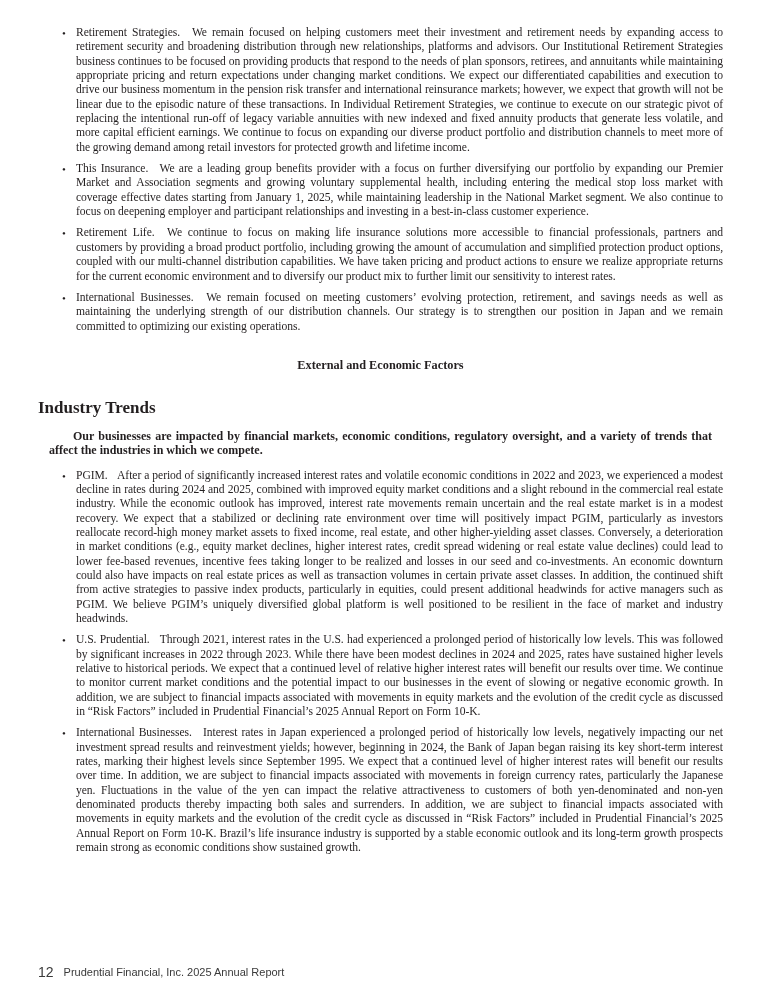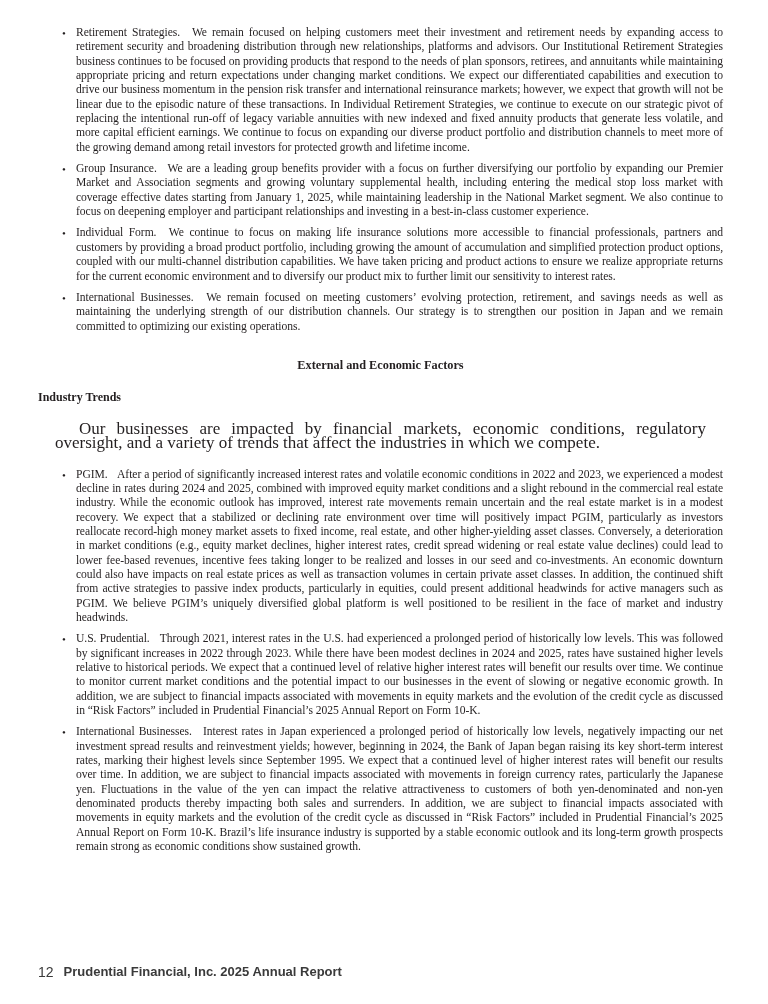--- a/index.html
+++ b/index.html
@@ -42,76 +42,76 @@
     font-size: 11px;
   }
   .bullet-lead {
     margin-right: 7px;
   }
   .section-title {
     text-align: center;
     font-weight: bold;
     font-size: 12.3px;
     margin-top: 24px;
-    margin-bottom: 17px;
+    margin-bottom: 25px;
   }
   .sub-heading {
     font-weight: bold;
-    font-size: 12px;
+    font-size: 17px;
     margin: 0 0 5px 0;
   }
   .para {
-    font-size: 17px;
+    font-size: 12px;
     line-height: 14.35px;
     text-align: justify;
     text-indent: 24px;
-    margin: 17px;
+    margin: 11px;
+    font-weight: bold;
   }
   .italic-heading {
     font-style: italic;
     font-size: 12.8px;
     margin: 16px 0 6px 0;
   }
   .footer {
     position: absolute;
     left: 38px;
     top: 964px;
     display: flex;
-    align-items: flex-start;
+    align-items: center;
     font-family: "Liberation Sans", "DejaVu Sans", sans-serif;
     color: #3a3a3a;
   }
   .footer-page {
     font-size: 14px;
     margin-right: 10px;
   }
   .footer-title {
-    font-size: 13px;
-    font-weight: bold;
+    font-size: 11px;
   }
 </style>
 </head>
 <body>
 
 <div class="page">
 
   <ul class="bullet-list">
     <li class="bullet-item">
       <span class="bullet-dot">•</span>
       <span class="bullet-lead">Retirement Strategies.</span>
       <span>We remain focused on helping customers meet their investment and retirement needs by expanding access to retirement security and broadening distribution through new relationships, platforms and advisors. Our Institutional Retirement Strategies business continues to be focused on providing products that respond to the needs of plan sponsors, retirees, and annuitants while maintaining appropriate pricing and return expectations under changing market conditions. We expect our differentiated capabilities and execution to drive our business momentum in the pension risk transfer and international reinsurance markets; however, we expect that growth will not be linear due to the episodic nature of these transactions. In Individual Retirement Strategies, we continue to execute on our strategic pivot of replacing the intentional run-off of legacy variable annuities with new indexed and fixed annuity products that generate less volatile, and more capital efficient earnings. We continue to focus on expanding our diverse product portfolio and distribution channels to meet more of the growing demand among retail investors for protected growth and lifetime income.</span>
     </li>
     <li class="bullet-item">
       <span class="bullet-dot">•</span>
-      <span class="bullet-lead">Group Insurance.</span>
+      <span class="bullet-lead">This Insurance.</span>
       <span>We are a leading group benefits provider with a focus on further diversifying our portfolio by expanding our Premier Market and Association segments and growing voluntary supplemental health, including entering the medical stop loss market with coverage effective dates starting from January 1, 2025, while maintaining leadership in the National Market segment. We also continue to focus on deepening employer and participant relationships and investing in a best-in-class customer experience.</span>
     </li>
     <li class="bullet-item">
       <span class="bullet-dot">•</span>
-      <span class="bullet-lead">Individual Form.</span>
+      <span class="bullet-lead">Retirement Life.</span>
       <span>We continue to focus on making life insurance solutions more accessible to financial professionals, partners and customers by providing a broad product portfolio, including growing the amount of accumulation and simplified protection product options, coupled with our multi-channel distribution capabilities. We have taken pricing and product actions to ensure we realize appropriate returns for the current economic environment and to diversify our product mix to further limit our sensitivity to interest rates.</span>
     </li>
     <li class="bullet-item">
       <span class="bullet-dot">•</span>
       <span class="bullet-lead">International Businesses.</span>
       <span>We remain focused on meeting customers’ evolving protection, retirement, and savings needs as well as maintaining the underlying strength of our distribution channels. Our strategy is to strengthen our position in Japan and we remain committed to optimizing our existing operations.</span>
     </li>
   </ul>
 
   <div class="section-title">External and Economic Factors</div>

